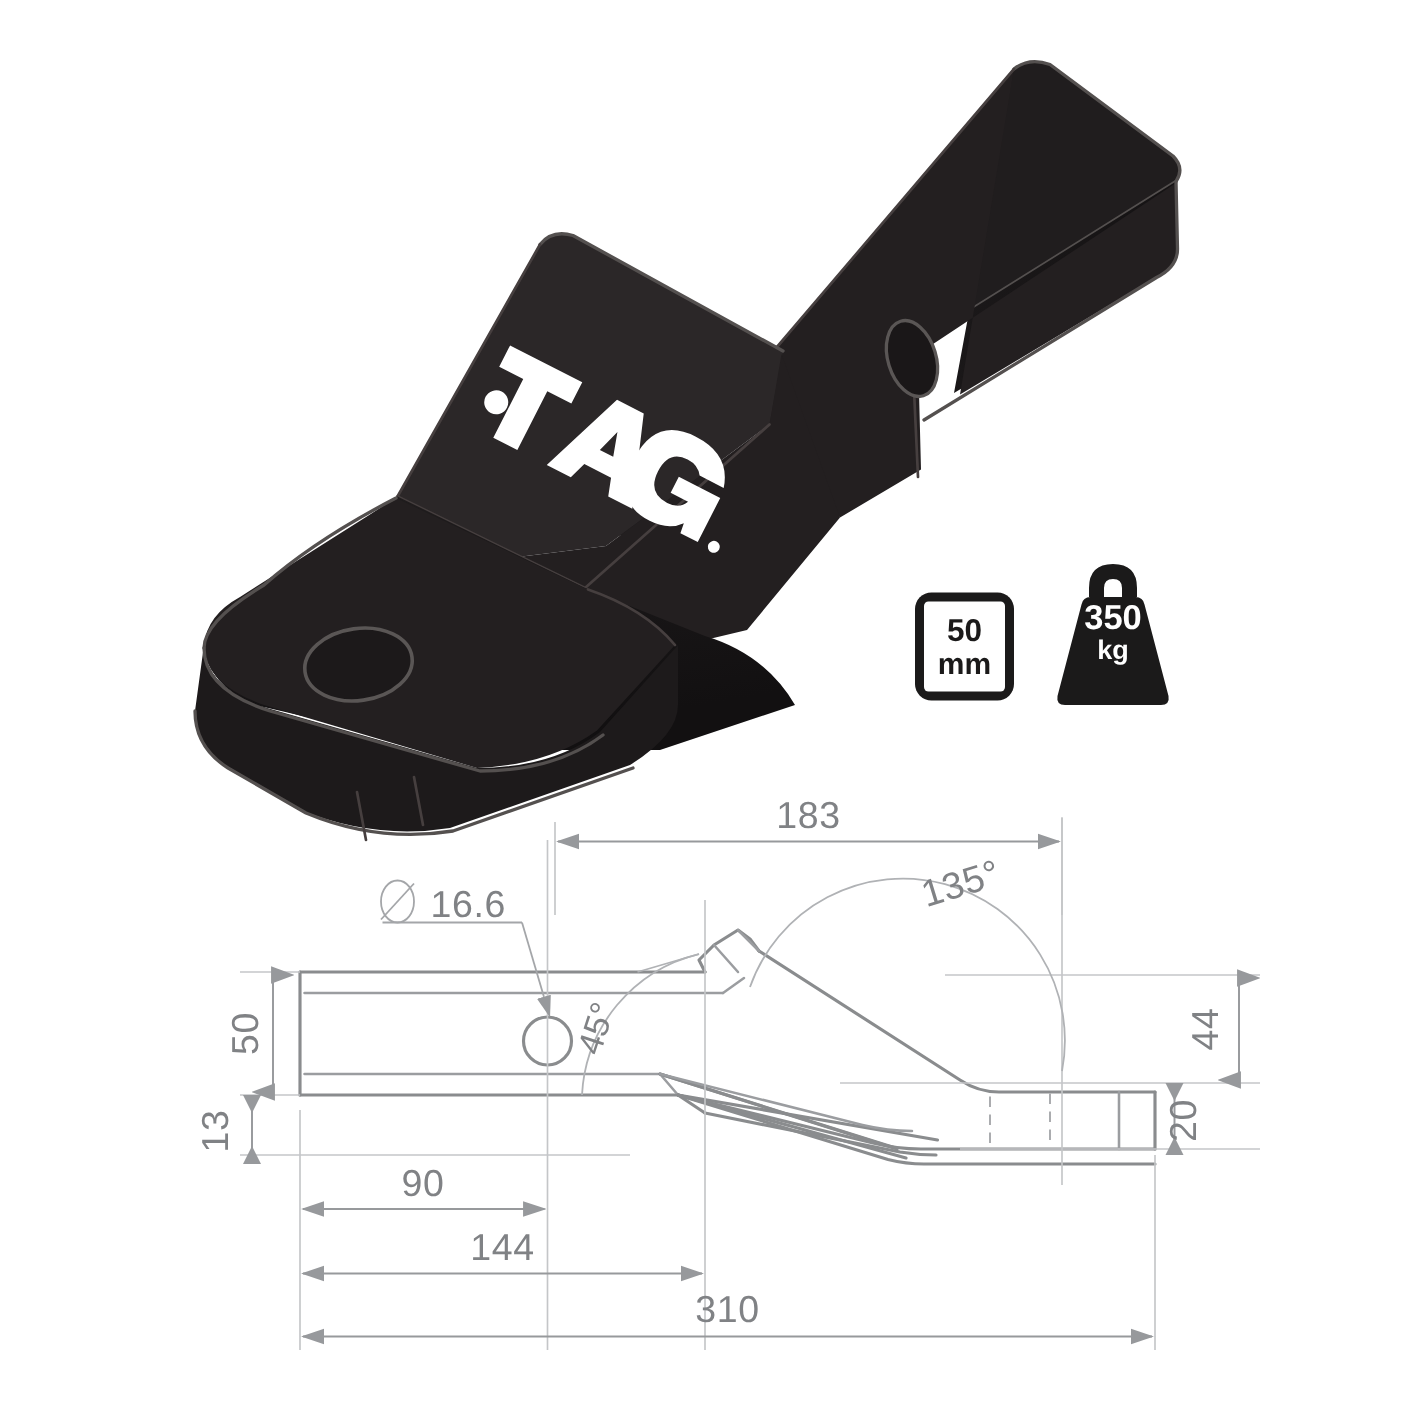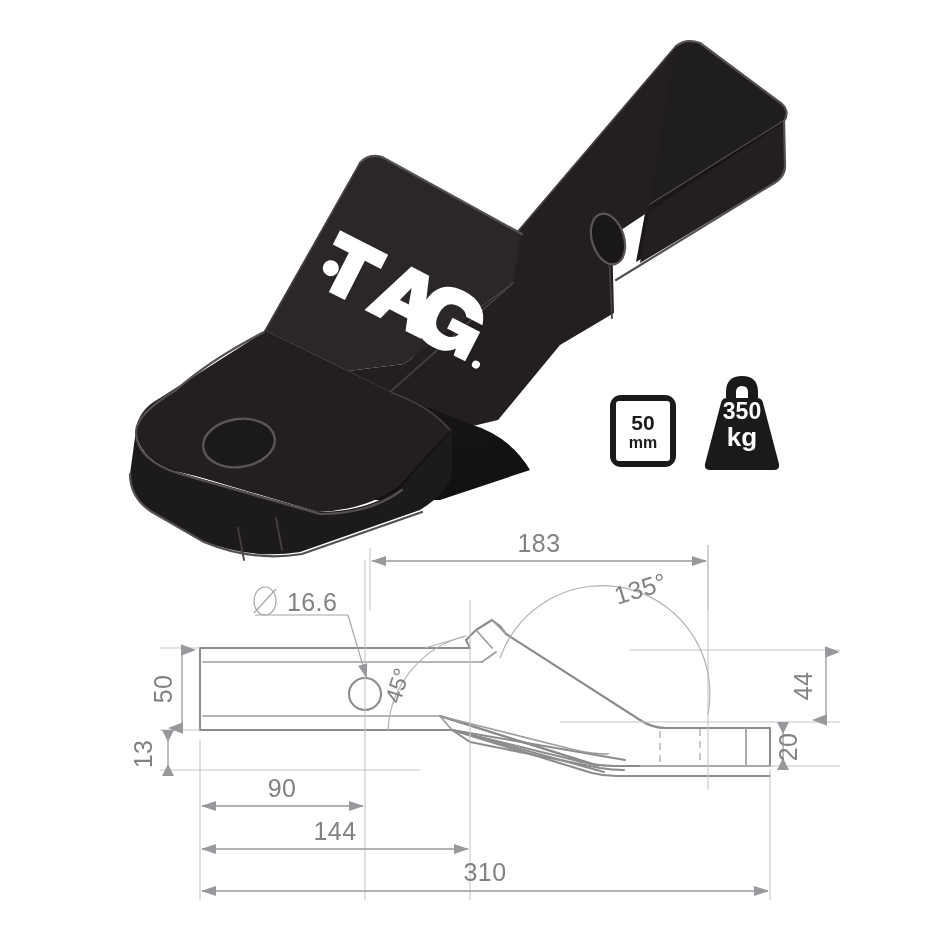--- a/index.html
+++ b/index.html
@@ -136,40 +136,40 @@
     align-items: center;
     justify-content: center;
     line-height: 1.0;
   }
   .badge-box-inner span {
     color: #1b1a1a;
     font-family: "Liberation Sans", sans-serif;
     font-weight: bold;
     font-size: 21px;
   }
-  .badge-box-inner span.unit { font-size: 16px; margin-top: 2px; }
+  .badge-box-inner span.unit { font-size: 20px; margin-top: 2px; }
   .badge-weight {
     position: absolute;
     left: 100px;
     top: 4px;
   }
   .weight-label {
     position: absolute;
     left: 100px;
     top: 30px;
     width: 84px;
     text-align: center;
     color: #ffffff;
     font-family: Liberation Sans, sans-serif;
     font-weight: bold;
     line-height: 1.03;
     pointer-events: none;
   }
   .weight-label .num  { font-size: 23px; display: block; }
-  .weight-label .unit { font-size: 26px; display: block; }
+  .weight-label .unit { font-size: 18px; display: block; }
 </style>
 </head>
 <body>
 
 <div id="stage">
 
   <svg class="layer" viewBox="0 0 950 950">
     <defs>
       <linearGradient id="gTopBar" x1="0" y1="0" x2="0.3" y2="1">
         <stop offset="0%" stop-color="#2e2a2b"></stop>

